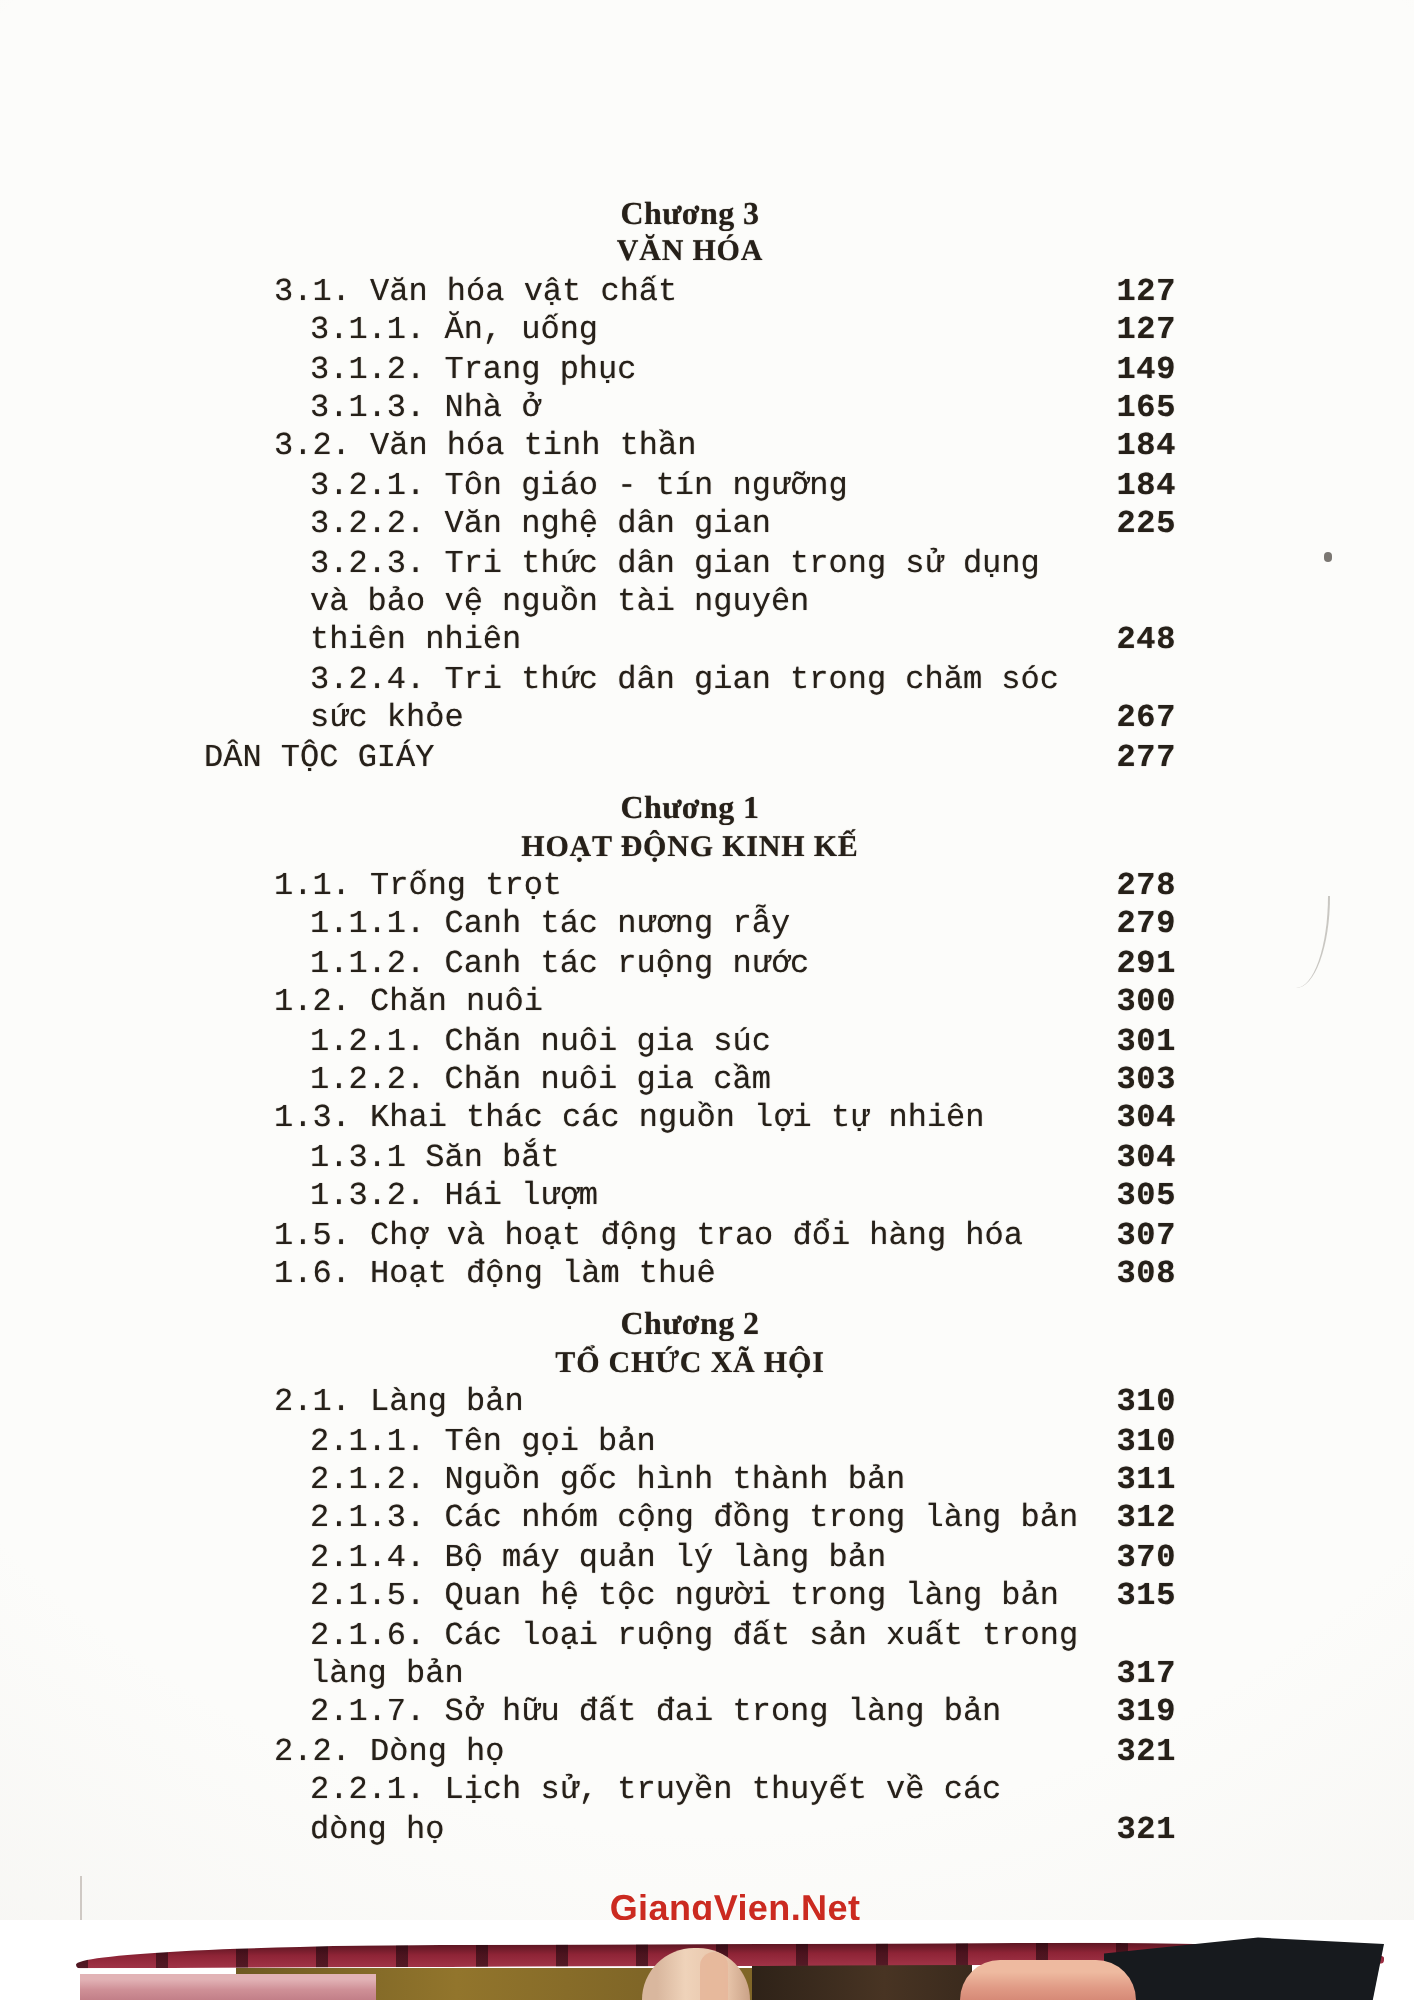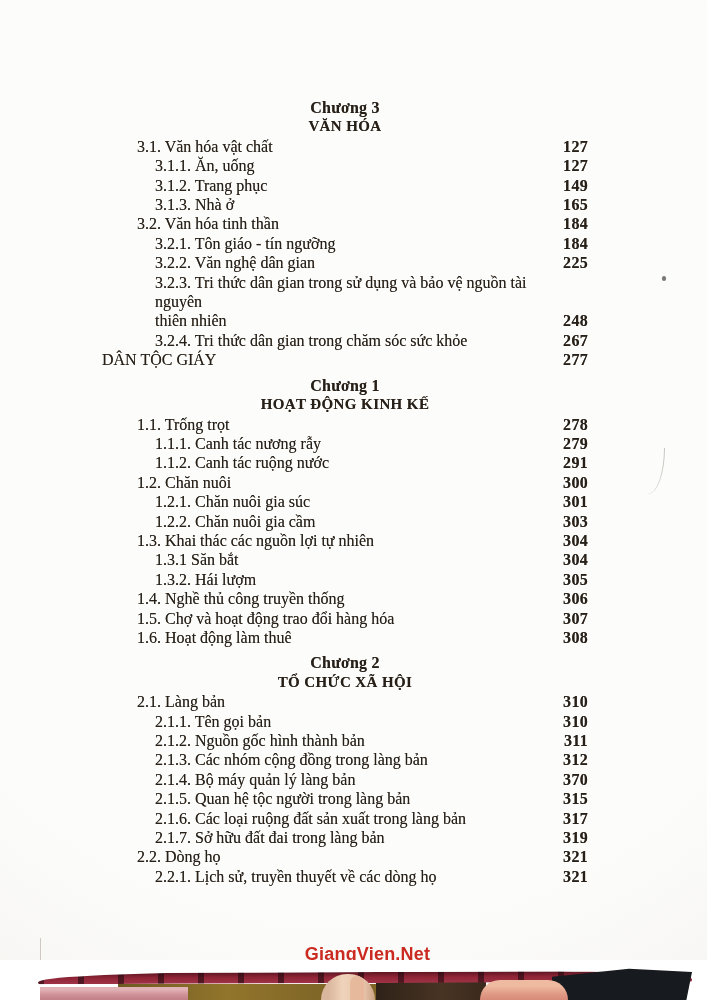--- a/index.html
+++ b/index.html
@@ -30,21 +30,21 @@
   
   .toc{
     position:absolute;left:102px;top:98px;width:486px;
     color:#262019;font-size:16px;line-height:19.4px;
     text-shadow:0 0 0.5px rgba(45,32,20,0.55);
   }
   .chapter-head{text-align:center;font-weight:700;}
   .chapter-head .ch-line1{font-size:16px;letter-spacing:.2px;}
   .chapter-head .ch-line2{font-size:15px;letter-spacing:.4px;}
   .toc-section + .toc-section .chapter-head{margin-top:6px;}
-  .row{display:flex;align-items:flex-end;}
+  .row{display:flex;align-items:flex-end;font-family:Liberation Mono, monospace;}
   .row .label{flex:1 1 auto;}
   .row .num{flex:0 0 auto;margin-left:10px;font-weight:600;letter-spacing:.3px;}
   .lv0{padding-left:0;}
   .lv1{padding-left:35px;}
   .lv2{padding-left:53px;}
 
   
   .watermark{
     position:absolute;left:0;right:0;top:944px;text-align:center;
     font-family:"Liberation Sans","DejaVu Sans",sans-serif;
@@ -215,26 +215,20 @@
             <div class="num">304</div>
           </div>
           <div class="row">
             <div class="label lv2">
               <div>1.3.2. Hái lượm</div>
             </div>
             <div class="num">305</div>
           </div>
           <div class="row">
             <div class="label lv1">
-              <div>1.4. Nghề thủ công truyền thống</div>
-            </div>
-            <div class="num">306</div>
-          </div>
-          <div class="row">
-            <div class="label lv1">
               <div>1.5. Chợ và hoạt động trao đổi hàng hóa</div>
             </div>
             <div class="num">307</div>
           </div>
           <div class="row">
             <div class="label lv1">
               <div>1.6. Hoạt động làm thuê</div>
             </div>
             <div class="num">308</div>
           </div>

